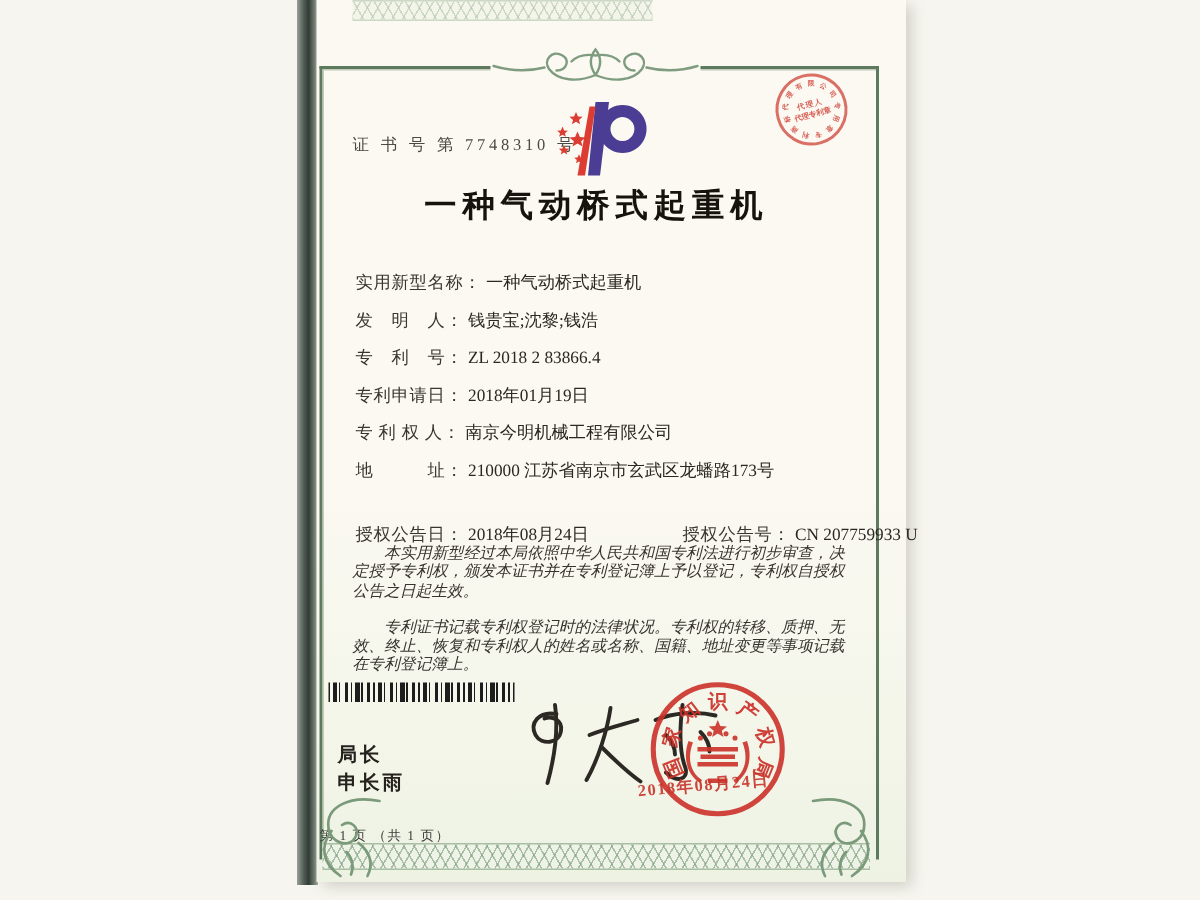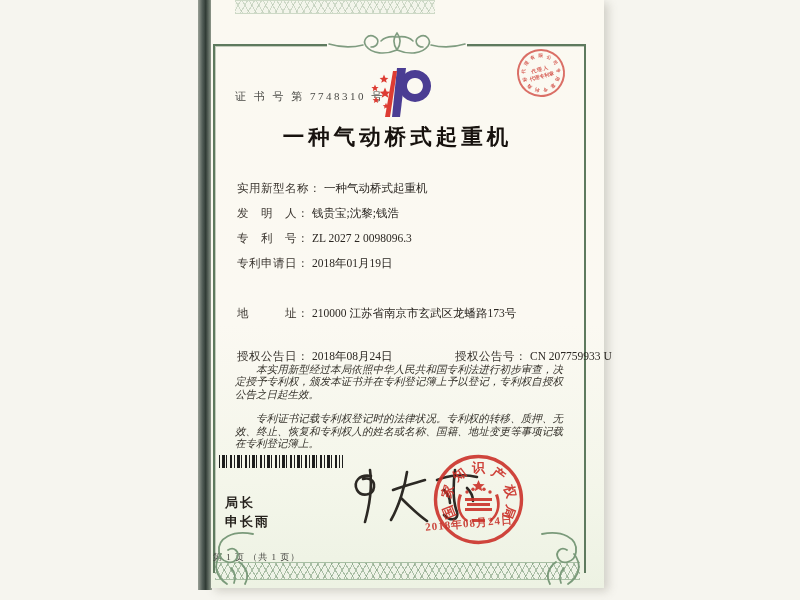--- a/index.html
+++ b/index.html
@@ -116,24 +116,27 @@
 
     <div class="title">一种气动桥式起重机</div>
 
     <div class="row" style="top:181px">
       <span class="flabel">实用新型名称：</span><span class="fval">一种气动桥式起重机</span>
     </div>
     <div class="row" style="top:206px">
       <span class="flabel">发　明　人：</span><span class="fval">钱贵宝;沈黎;钱浩</span>
     </div>
     <div class="row" style="top:231px">
-      <span class="flabel">专　利　号：</span><span class="fval">ZL 2027 2 0098096.3</span>
+      <span class="flabel">专　利　号：</span><span class="fval">ZL 2018 2 83866.4</span>
     </div>
     <div class="row" style="top:256px">
       <span class="flabel">专利申请日：</span><span class="fval">2018年01月19日</span>
+    </div>
+    <div class="row" style="top:281px">
+      <span class="flabel">专 利 权 人：</span><span class="fval">南京今明机械工程有限公司</span>
     </div>
     <div class="row" style="top:306px">
       <span class="flabel">地　　　址：</span><span class="fval">210000 江苏省南京市玄武区龙蟠路173号</span>
     </div>
     <div class="row" style="top:349px">
       <span>
         <span class="flabel">授权公告日：</span><span class="fval">2018年08月24日</span>
       </span>
       <span class="fpair2">
         <span class="flabel">授权公告号：</span><span class="fval">CN 207759933 U</span>

